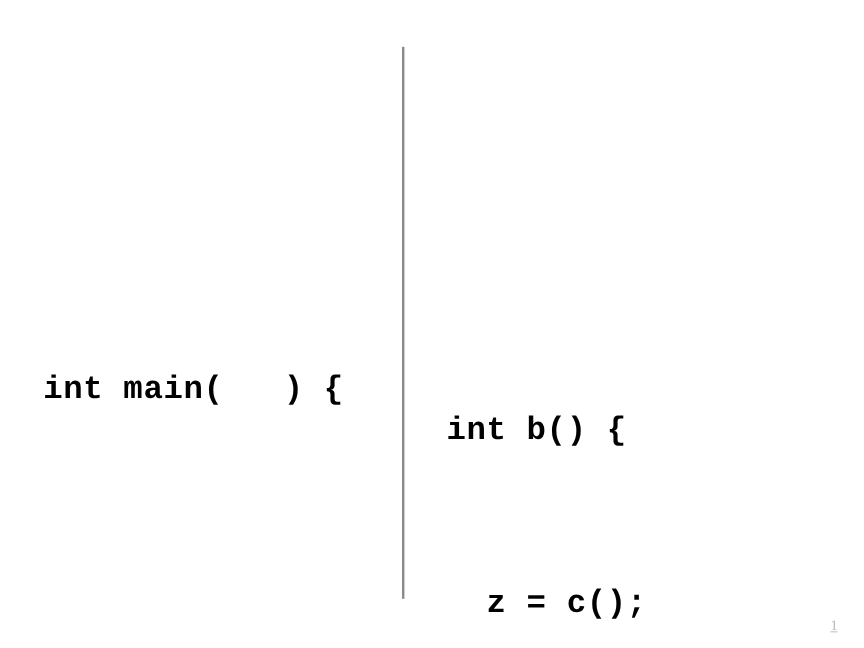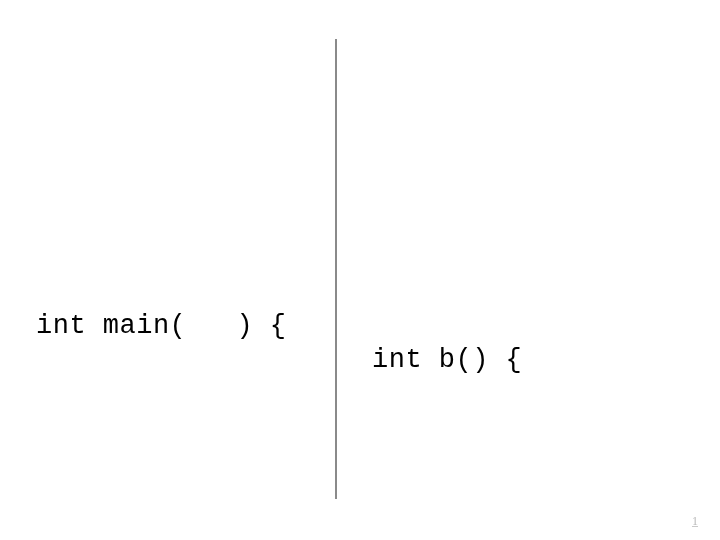--- a/index.html
+++ b/index.html
@@ -60,20 +60,21 @@
   .code-block {
     margin: 0;
     padding: 0;
   }
 
   .code-line {
     display: block;
     white-space: pre;
     height: 48px;
     line-height: 48px;
+    font-weight: bold;
   }
 
   
   #page-number {
     position: absolute;
     right: 22px;
     bottom: 12px;
     font-family: "Liberation Serif", "DejaVu Serif", serif;
     font-size: 12px;
     line-height: 14px;
@@ -101,20 +102,21 @@
     
 
     
 
   </div>
 
   <div id="right-column" class="code-column">
 
     <div class="code-block">
       <span class="code-line">int b() {</span>
+      <span class="code-line">  z = c();</span>
       
     </div>
 
     
 
     
 
   </div>
 
   <div id="page-number">1</div>

